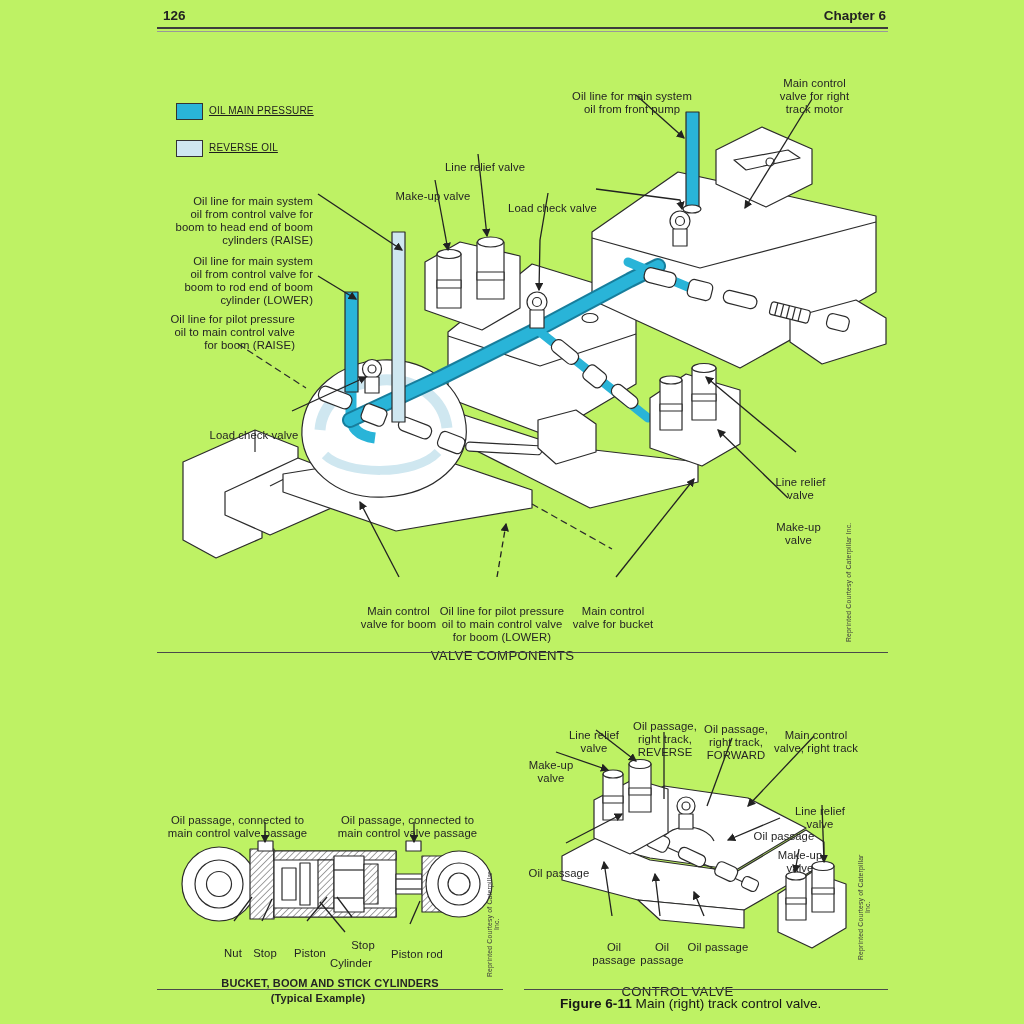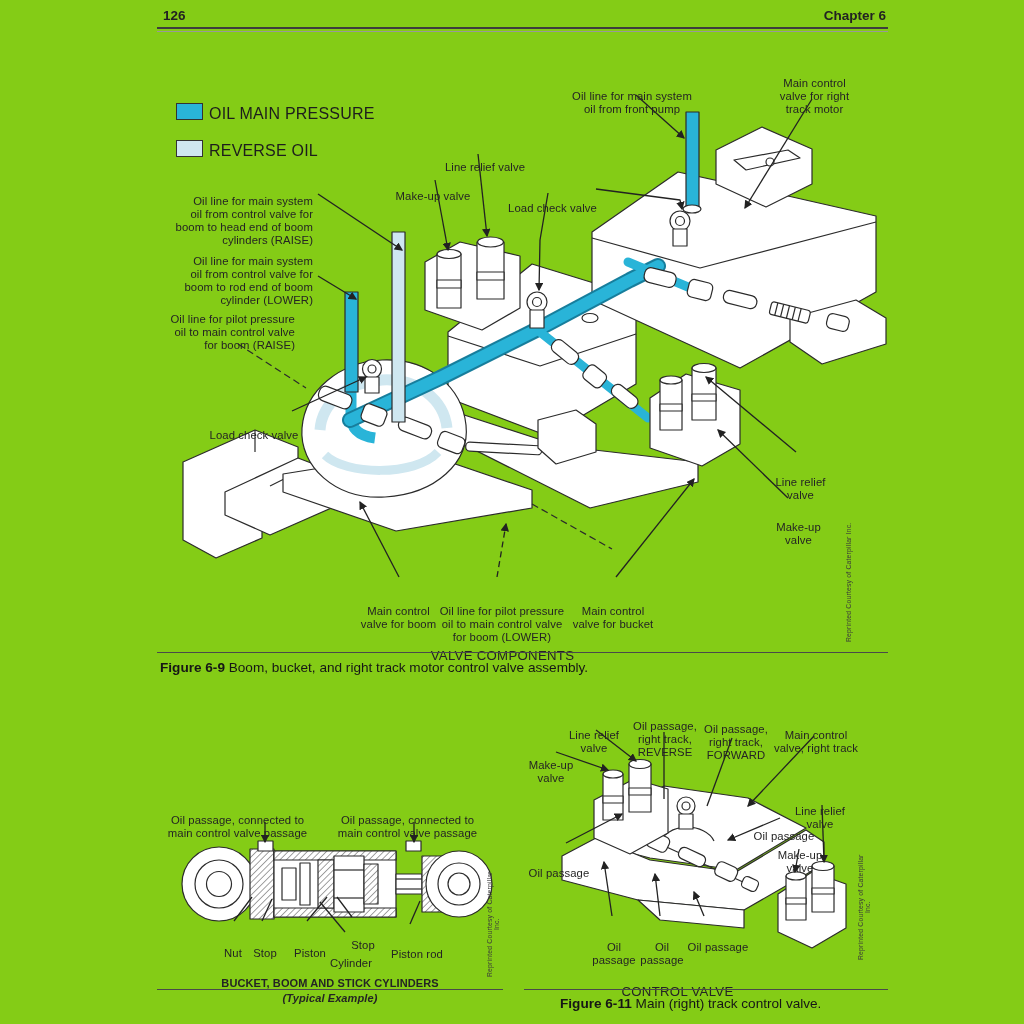--- a/index.html
+++ b/index.html
@@ -1,30 +1,30 @@
 <!DOCTYPE html>
 <html><head>
 <meta charset="utf-8">
 <style>
   * { margin:0; padding:0; box-sizing:border-box; }
   html,body { width:1024px; height:1024px; background:#ffffff;
     font-family:"Liberation Sans", sans-serif; color:#222; }
-  .page { position:relative; width:1024px; height:1024px; background:#84cc16; overflow:hidden; }
+  .page { position:relative; width:1024px; height:1024px; background:#bef264; overflow:hidden; }
   svg.art { position:absolute; left:0; top:0; z-index:1; }
   .lbl { position:absolute; z-index:2; font-size:11.3px; line-height:13px; color:#242424;
          white-space:pre-line; text-align:center; letter-spacing:.1px;margin-top:24px; }
   .ra { text-align:right; }
   .title-lbl { font-size:13.2px; font-weight:normal; letter-spacing:.3px; }
   .title-sm  { font-size:11px; font-weight:bold; }
   .hdr-num { position:absolute; left:163px; top:8px; font-size:13.5px; font-weight:bold; z-index:2; }
   .hdr-ch  { position:absolute; right:138px; top:8px; font-size:13.5px; font-weight:bold; z-index:2; }
   .hdr-rule{ position:absolute; left:157px; top:27px; width:731px; height:5px;
              border-top:2.5px solid #3d3d3d; border-bottom:1px solid #999; z-index:2; }
   .swatch { position:absolute; width:27px; height:17px; border:1px solid #333; z-index:2; }
-  .legend-text { position:absolute; font-size:16px; color:#1d1d1d; z-index:2; letter-spacing:.2px; }
+  .legend-text { position:absolute; font-size:10px; color:#1d1d1d; z-index:2; letter-spacing:.2px;text-decoration:underline; }
   .caption { position:absolute; font-size:13.6px; color:#161616; z-index:2; white-space:nowrap; }
   .caption b { font-weight:bold; }
   .rule { position:absolute; border-top:1.4px solid #4a4a4a; z-index:2; }
   .credit { position:absolute; font-size:6.8px; color:#3a3a3a; z-index:2;
             writing-mode:vertical-rl; transform:rotate(180deg); letter-spacing:.2px; text-align:center; }
 </style>
 </head>
 <body>
 
 <div class="page">
@@ -305,34 +305,33 @@
   <div class="lbl" style="left:560px;top:581px;width:106px;">Main control
 valve for bucket</div>
   <div class="lbl" style="left:758px;top:452px;width:85px;">Line relief
 valve</div>
   <div class="lbl" style="left:756px;top:497px;width:85px;">Make-up
 valve</div>
   <div class="lbl title-lbl" style="left:400px;top:625px;width:205px;">VALVE COMPONENTS</div>
   <div class="credit" style="left:845px;top:515px;height:135px;">Reprinted Courtesy of Caterpillar Inc.</div>
 
   <div class="rule" style="left:157px;top:652px;width:731px;"></div>
-  <div class="caption" style="left:160px;top:660px;"><b>Figure 6-9</b><span> Boom, bucket, and right track motor control valve assembly.</span></div>
 
   <div class="lbl" style="left:160px;top:790px;width:155px;">Oil passage, connected to
 main control valve passage</div>
   <div class="lbl" style="left:330px;top:790px;width:155px;">Oil passage, connected to
 main control valve passage</div>
   <div class="lbl" style="left:215px;top:923px;width:36px;">Nut</div>
   <div class="lbl" style="left:246px;top:923px;width:38px;">Stop</div>
   <div class="lbl" style="left:285px;top:923px;width:50px;">Piston</div>
   <div class="lbl" style="left:342px;top:915px;width:42px;">Stop</div>
   <div class="lbl" style="left:320px;top:933px;width:62px;">Cylinder</div>
   <div class="lbl" style="left:382px;top:924px;width:70px;">Piston rod</div>
   <div class="lbl title-sm" style="left:170px;top:953px;width:320px;">BUCKET, BOOM AND STICK CYLINDERS</div>
-  <div class="lbl title-sm" style="left:170px;top:968px;width:320px;font-style:italic;">(Typical Example)</div>
+  <div class="lbl title-sm" style="left:158px;top:968px;width:320px;">(Typical Example)</div>
   <div class="credit" style="left:486px;top:868px;height:112px;">Reprinted Courtesy of Caterpillar Inc.</div>
 
   <div class="lbl" style="left:519px;top:735px;width:64px;">Make-up
 valve</div>
   <div class="lbl" style="left:556px;top:705px;width:76px;">Line relief
 valve</div>
   <div class="lbl" style="left:623px;top:696px;width:84px;">Oil passage,
 right track,
 REVERSE</div>
   <div class="lbl" style="left:694px;top:699px;width:84px;">Oil passage,

